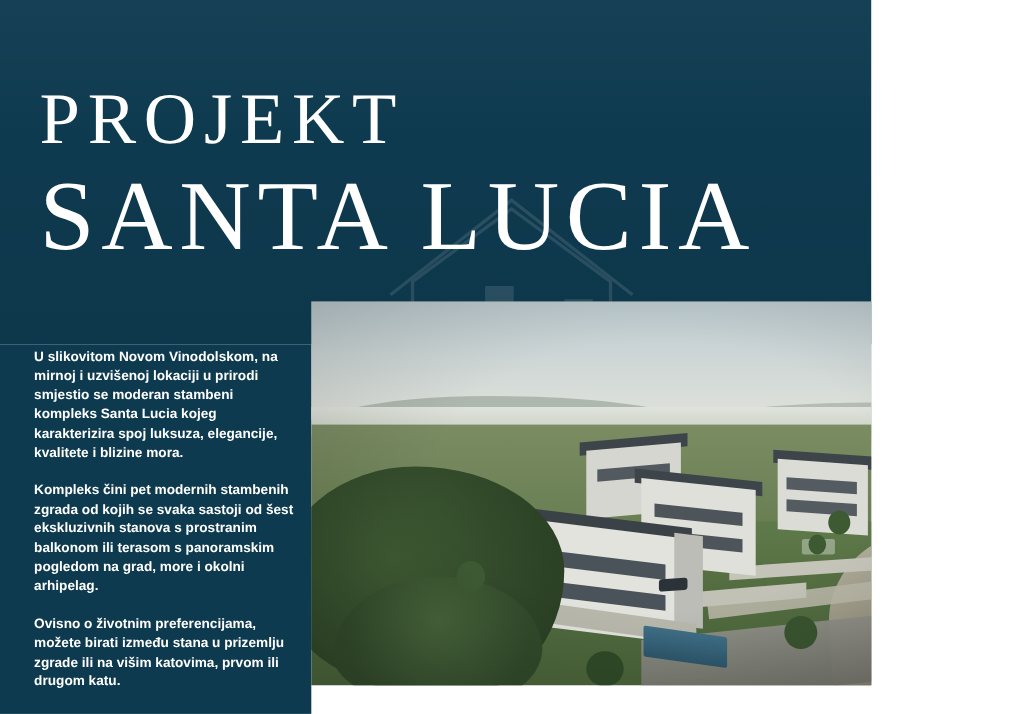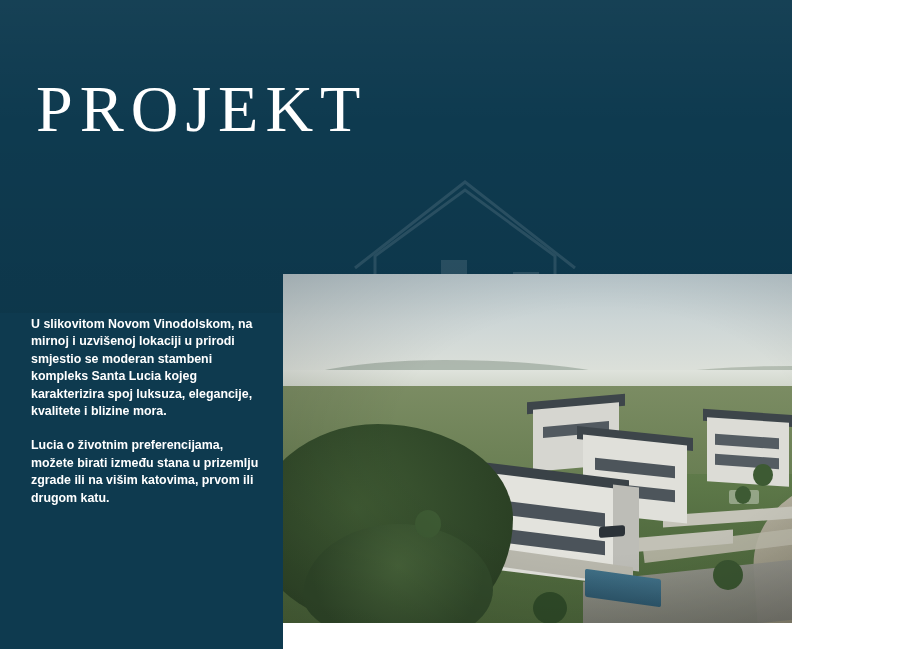--- a/index.html
+++ b/index.html
@@ -288,24 +288,26 @@
         <rect x="186" y="100" width="26" height="90"></rect>
         <rect x="222" y="128" width="26" height="62"></rect>
         <rect x="258" y="112" width="26" height="78"></rect>
       </g>
     </svg>
     <div class="wm-text">TIMAX</div>
     <div class="wm-sub">R E A L   E S T A T E</div>
   </div>
 
   <div id="title-projekt">PROJEKT</div>
+  <div id="title-santa-lucia">SANTA LUCIA</div>
 
   <div id="copy-block">
     <p>U slikovitom Novom Vinodolskom, na mirnoj i uzvišenoj lokaciji u prirodi smjestio se moderan stambeni kompleks Santa Lucia kojeg karakterizira spoj luksuza, elegancije, kvalitete i blizine mora.</p>
-    <p>Lucia o životnim preferencijama, možete birati između stana u prizemlju zgrade ili na višim katovima, prvom ili drugom katu.</p>
+    <p>Kompleks čini pet modernih stambenih zgrada od kojih se svaka sastoji od šest ekskluzivnih stanova s prostranim balkonom ili terasom s panoramskim pogledom na grad, more i okolni arhipelag.</p>
+    <p>Ovisno o životnim preferencijama, možete birati između stana u prizemlju zgrade ili na višim katovima, prvom ili drugom katu.</p>
   </div>
 
   <div id="photo">
     <div class="ph sky"></div>
     <div class="ph hill-far"></div>
     <div class="ph hill-far2"></div>
     <div class="ph sea"></div>
     <div class="ph ground-mid"></div>
     <div class="ph ground-fore"></div>
 

